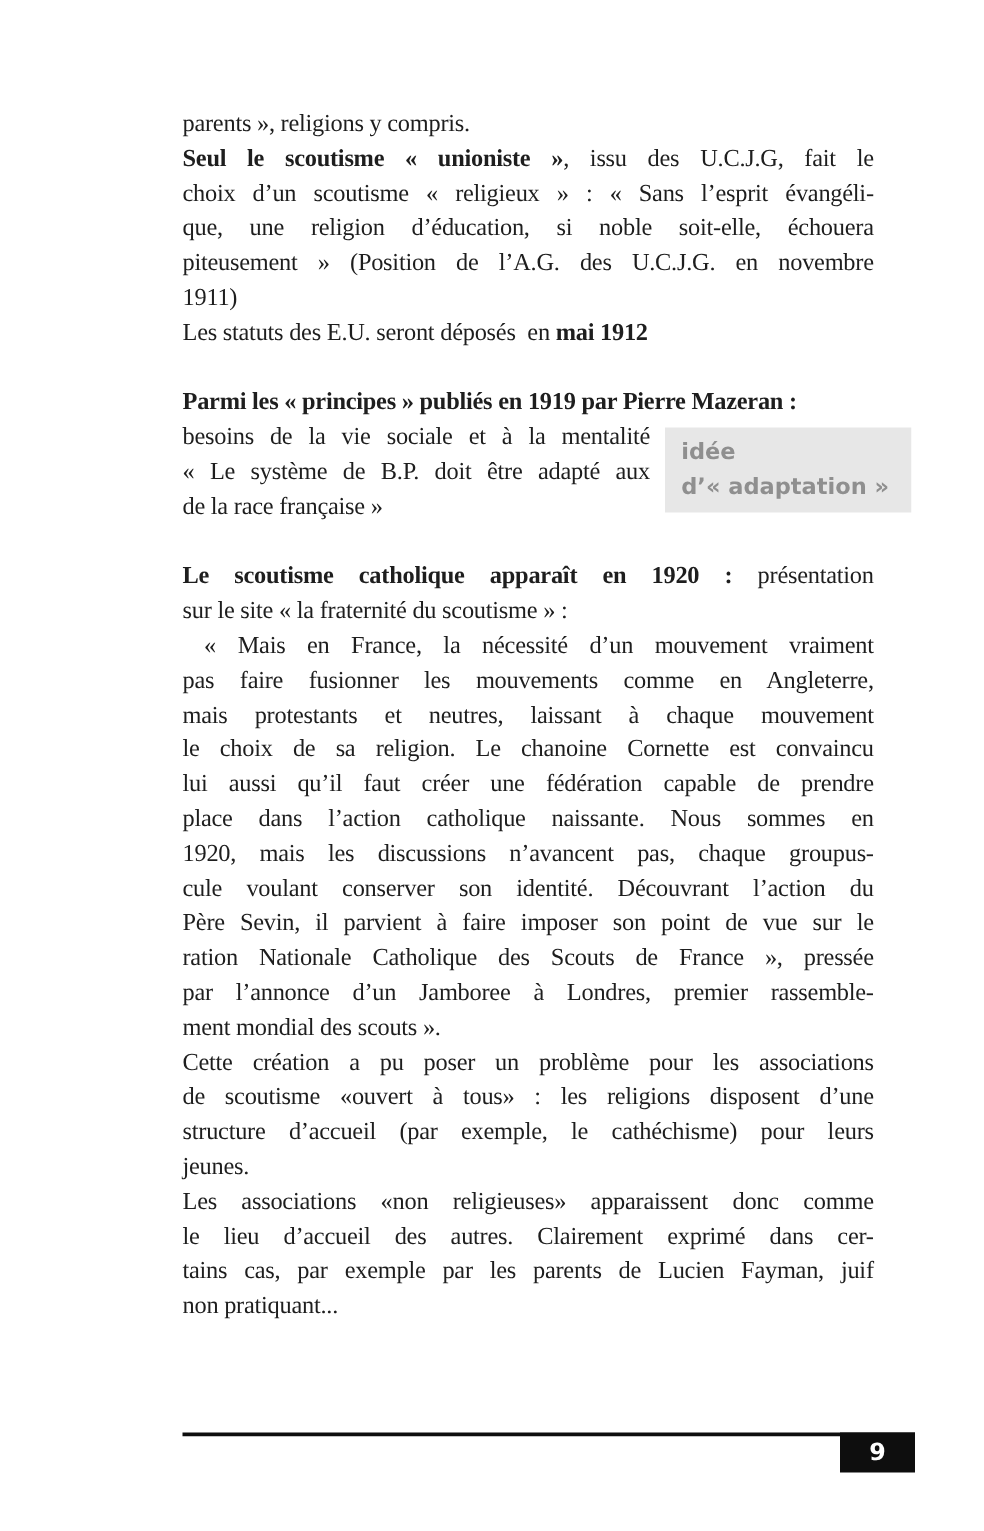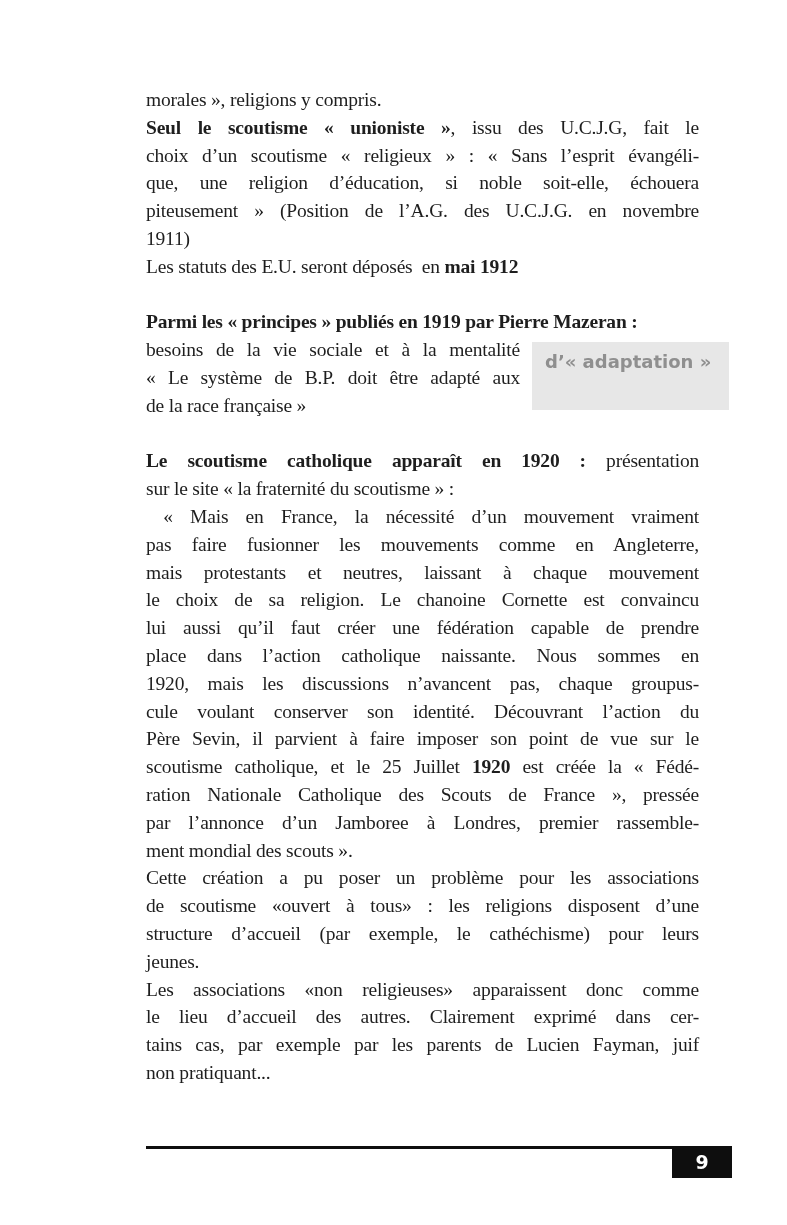--- a/index.html
+++ b/index.html
@@ -66,21 +66,21 @@
     align-items: center;
     justify-content: center;
   }
 </style>
 </head>
 <body>
 
 <div class="page">
   <div class="text-col">
       <div class="para">
-        <div class="line"><span>morales », religions y compris.</span></div>
+        <div class="line"><span>parents », religions y compris.</span></div>
       </div>
       <div class="para">
         <div class="line j"><span class="b">Seul le scoutisme « unioniste »</span><span>, issu des U.C.J.G, fait le</span></div>
         <div class="line j"><span>choix d’un scoutisme « religieux » : « Sans l’esprit évangéli-</span></div>
         <div class="line j"><span>que, une religion d’éducation, si noble soit-elle, échouera</span></div>
         <div class="line j"><span>piteusement » (Position de l’A.G. des U.C.J.G. en novembre</span></div>
         <div class="line"><span>1911)</span></div>
       </div>
       <div class="para">
         <div class="line"><span>Les statuts des E.U. seront déposés &nbsp;en </span><span class="b">mai 1912</span></div>
@@ -100,40 +100,40 @@
       <div class="para">
         <div class="line j"><span>&nbsp;« Mais en France, la nécessité d’un mouvement vraiment</span></div>
         <div class="line j"><span>pas faire fusionner les mouvements comme en Angleterre,</span></div>
         <div class="line j"><span>mais protestants et neutres, laissant à chaque mouvement</span></div>
         <div class="line j"><span>le choix de sa religion. Le chanoine Cornette est convaincu</span></div>
         <div class="line j"><span>lui aussi qu’il faut créer une fédération capable de prendre</span></div>
         <div class="line j"><span>place dans l’action catholique naissante. Nous sommes en</span></div>
         <div class="line j"><span>1920, mais les discussions n’avancent pas, chaque groupus-</span></div>
         <div class="line j"><span>cule voulant conserver son identité. Découvrant l’action du</span></div>
         <div class="line j"><span>Père Sevin, il parvient à faire imposer son point de vue sur le</span></div>
-        <div class="line j"><span>scoutisme catholique, et le 25 Juillet </span><span class="b">1920</span><span> est créée la « Fédé-</span></div>
         <div class="line j"><span>ration Nationale Catholique des Scouts de France », pressée</span></div>
         <div class="line j"><span>par l’annonce d’un Jamboree à Londres, premier rassemble-</span></div>
         <div class="line"><span>ment mondial des scouts ».</span></div>
       </div>
       <div class="para">
         <div class="line j"><span>Cette création a pu poser un problème pour les associations</span></div>
         <div class="line j"><span>de scoutisme «ouvert à tous» : les religions disposent d’une</span></div>
         <div class="line j"><span>structure d’accueil (par exemple, le cathéchisme) pour leurs</span></div>
         <div class="line"><span>jeunes.</span></div>
       </div>
       <div class="para">
         <div class="line j"><span>Les associations «non religieuses» apparaissent donc comme</span></div>
         <div class="line j"><span>le lieu d’accueil des autres. Clairement exprimé dans cer-</span></div>
         <div class="line j"><span>tains cas, par exemple par les parents de Lucien Fayman, juif</span></div>
         <div class="line"><span>non pratiquant...</span></div>
       </div>
     </div>
 
   <div class="sidebox">
+    <div>idée</div>
     <div>d’« adaptation »</div>
   </div>
 
   <div class="footer-rule"></div>
   <div class="page-badge">
     <span>9</span>
   </div>
 </div>
 
 </body></html>

